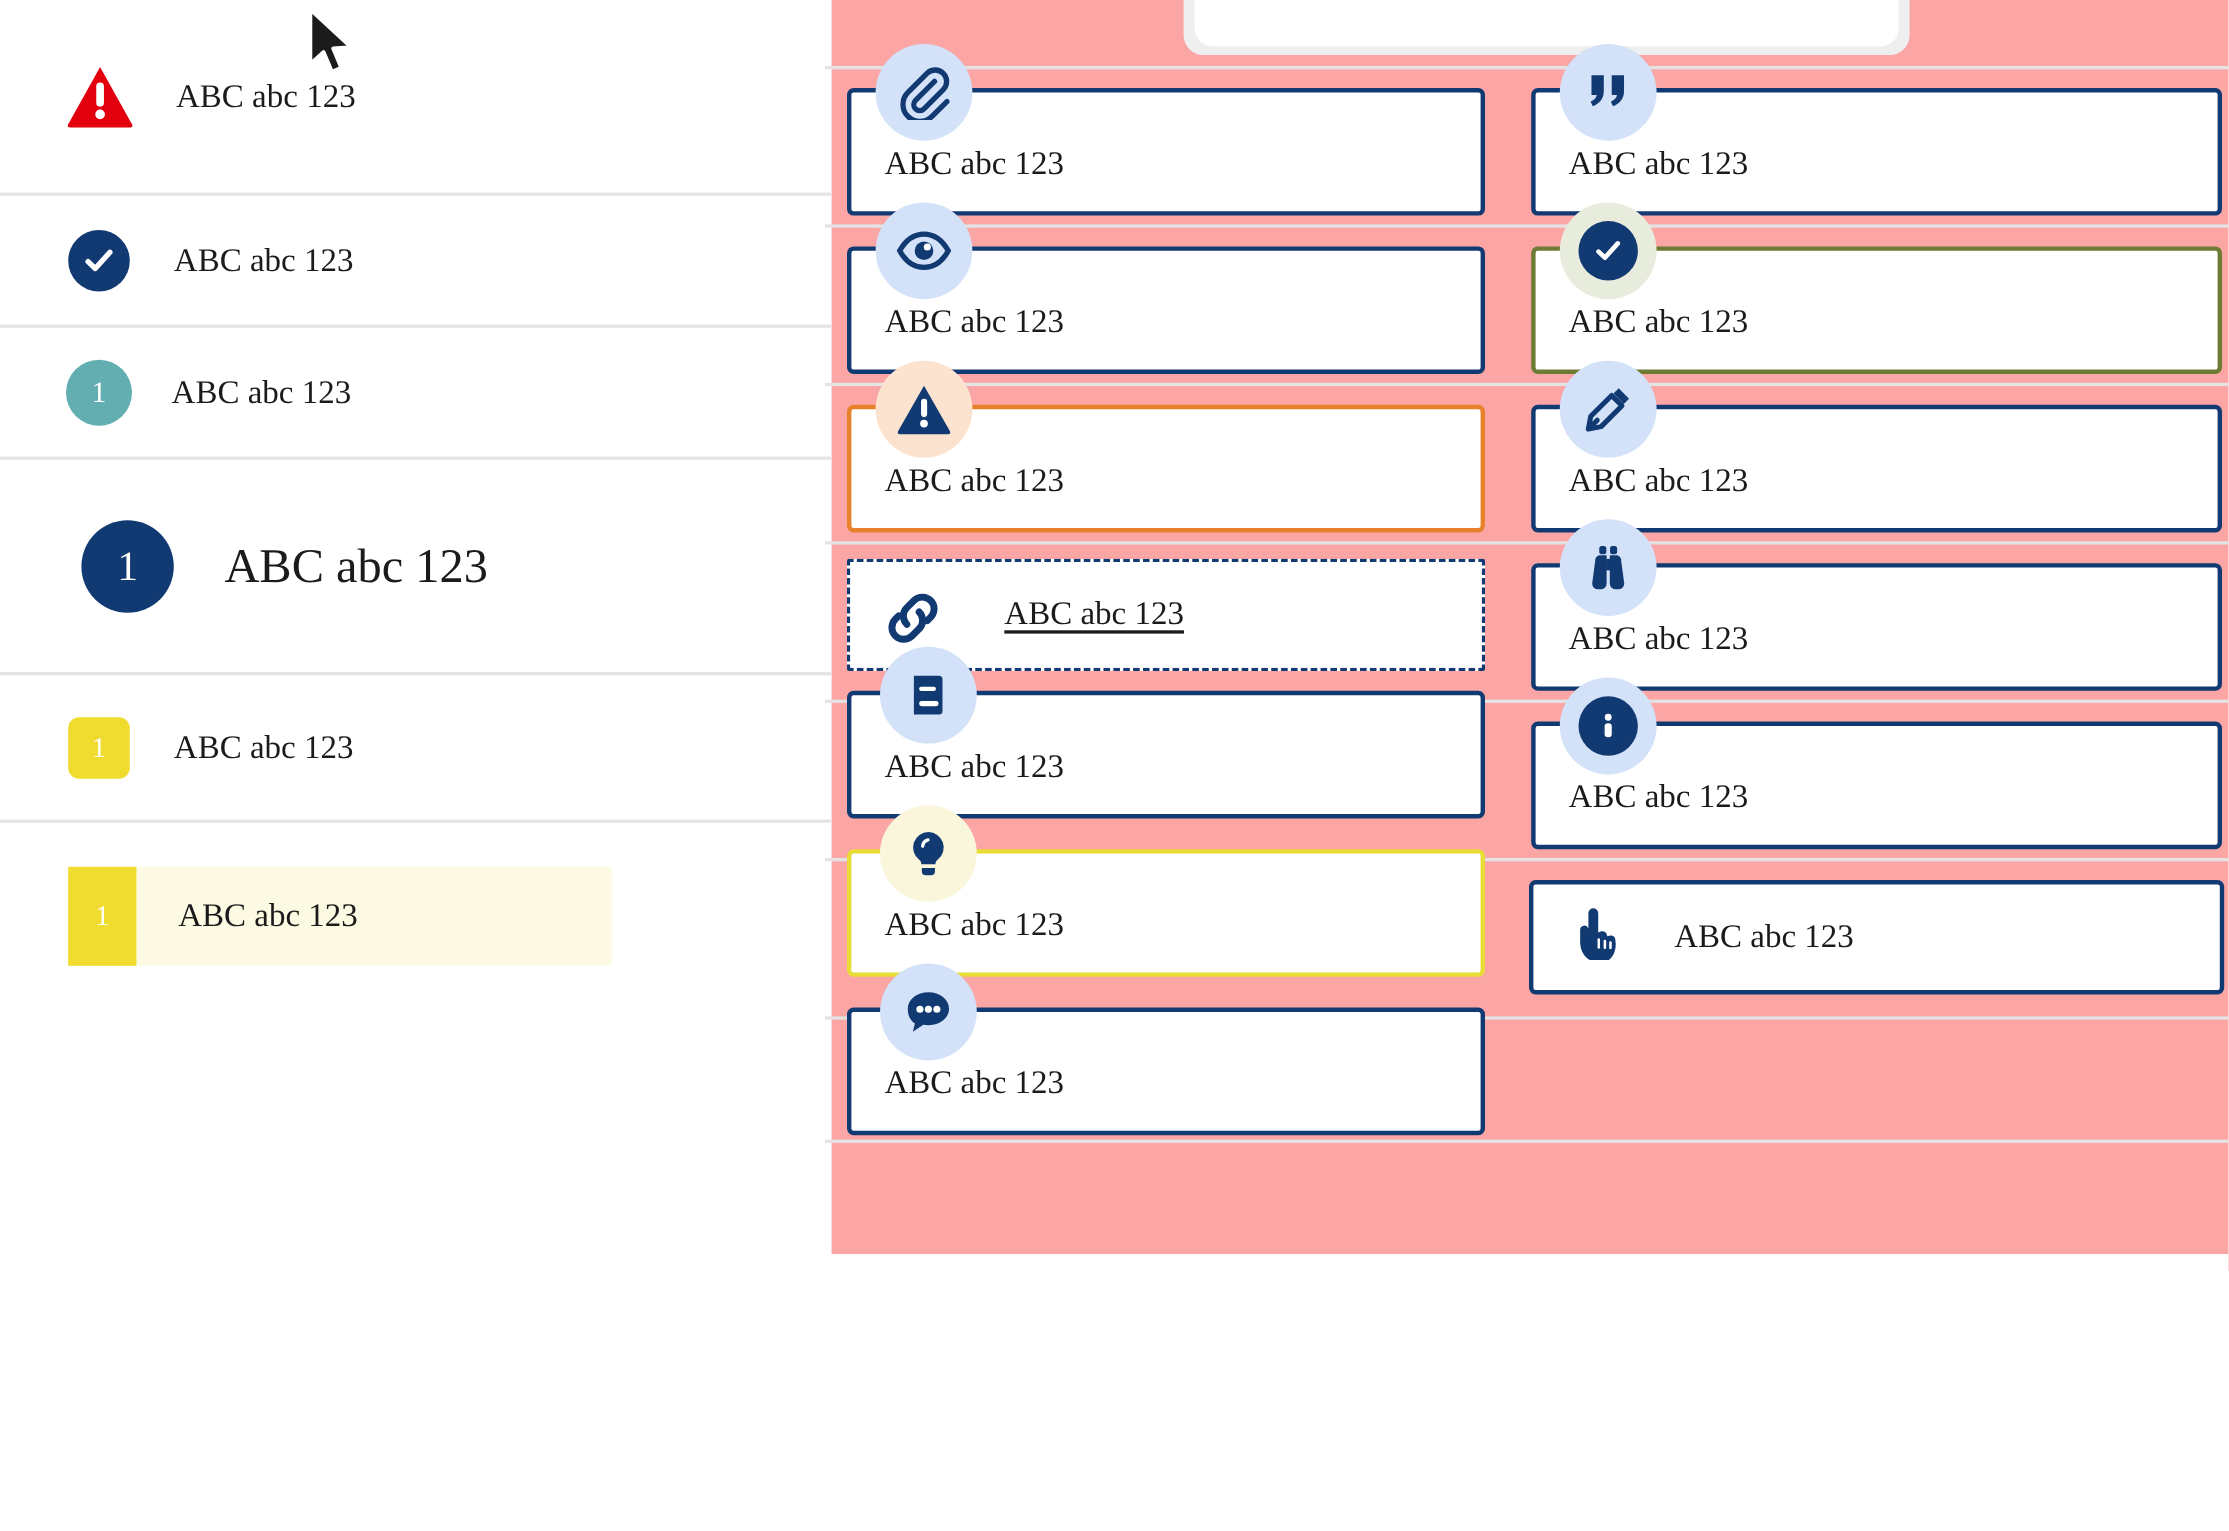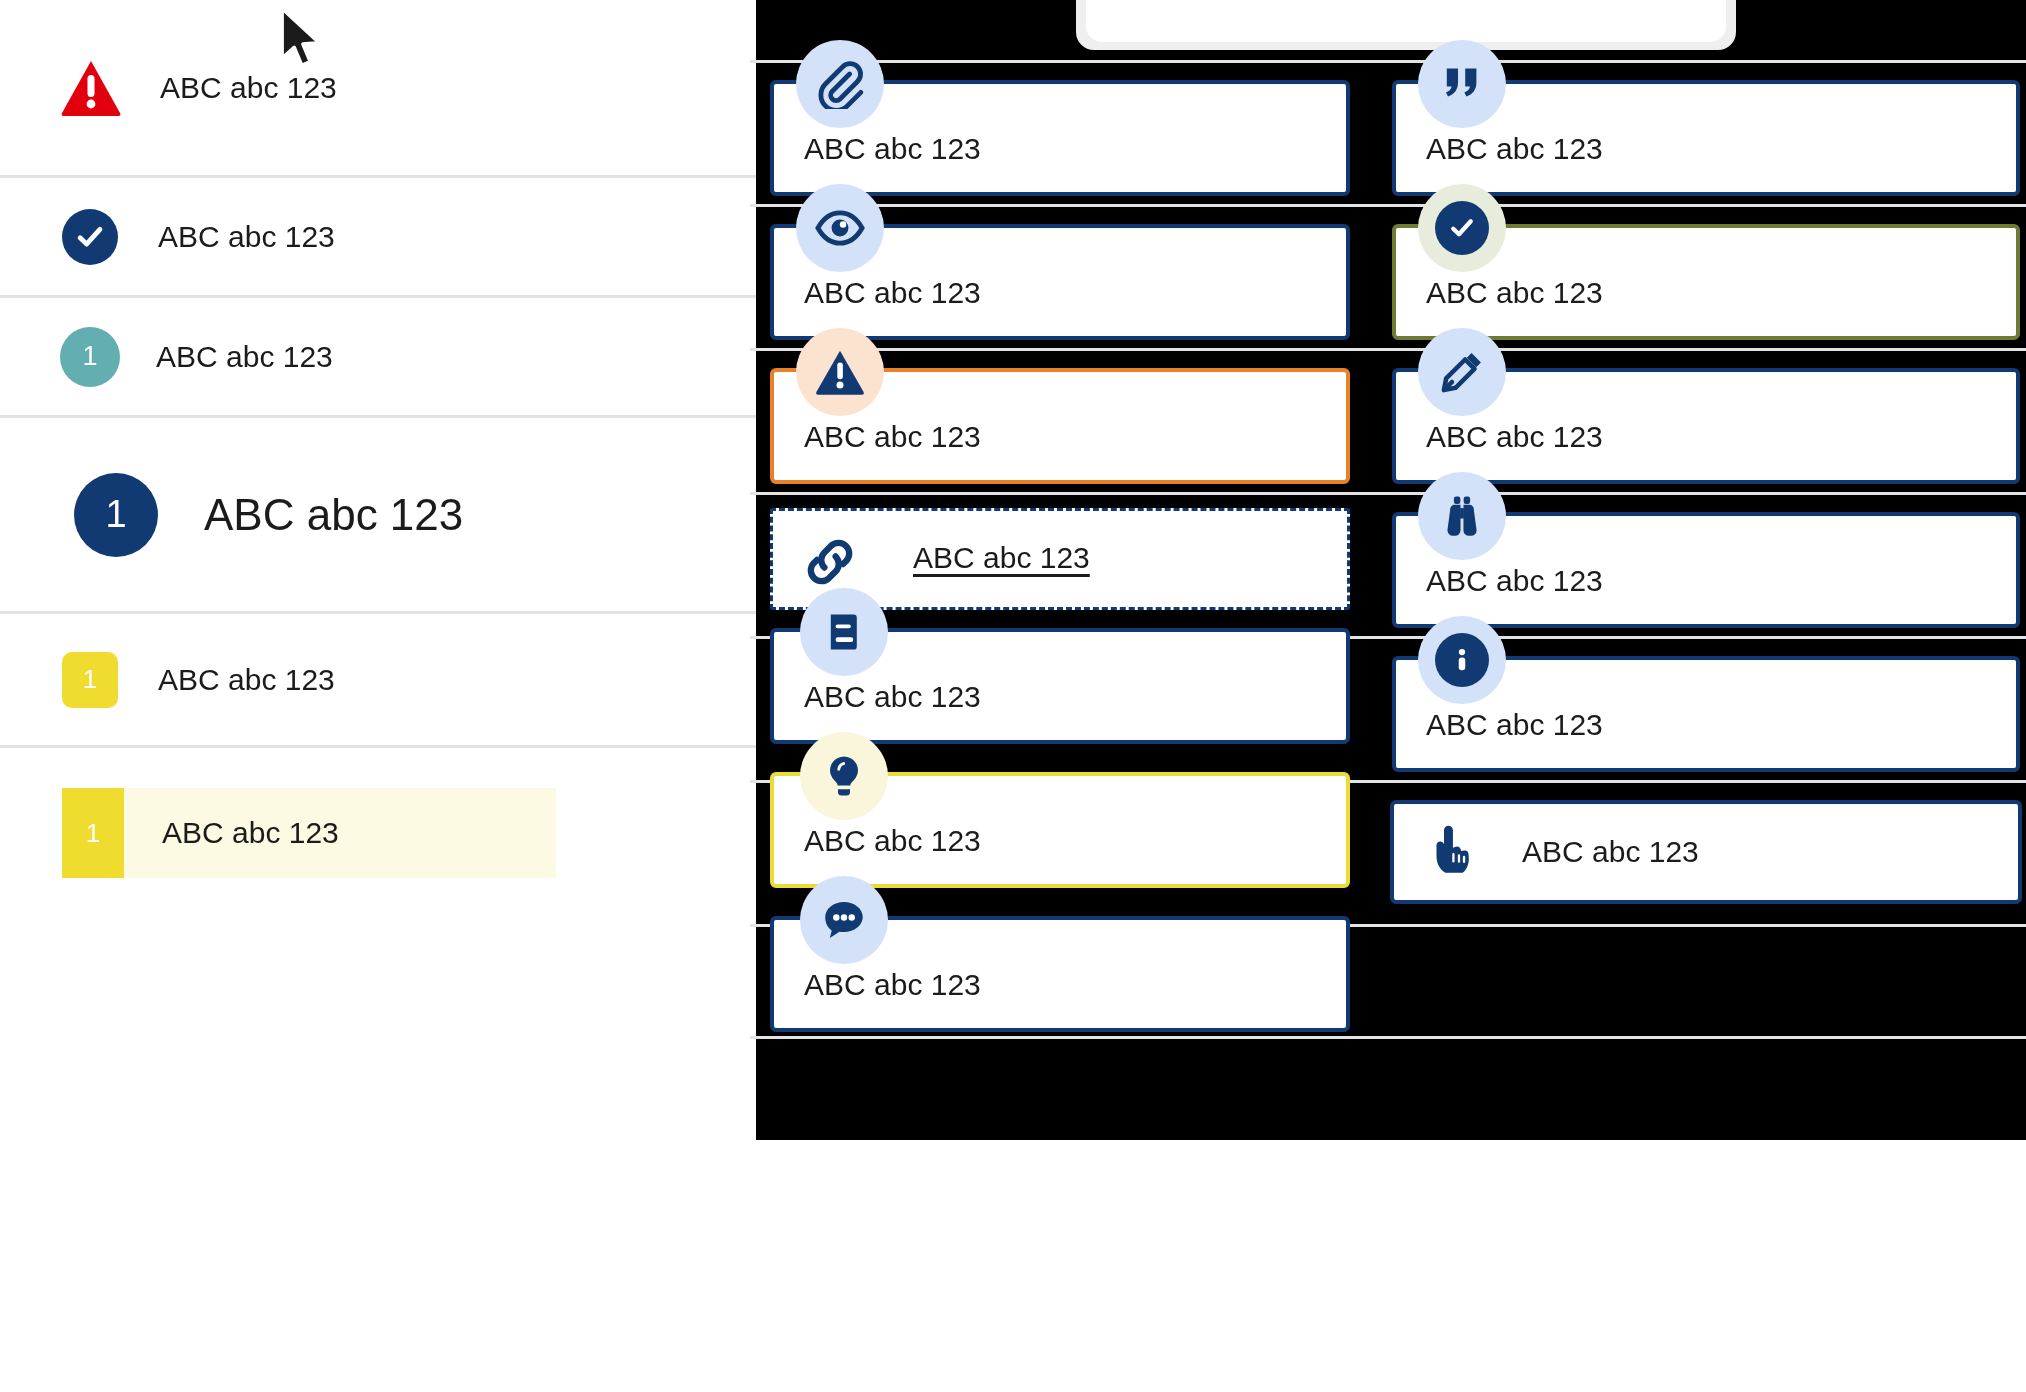--- a/index.html
+++ b/index.html
@@ -4,22 +4,23 @@
 <style>
   html, body {
     margin: 0; padding: 0;
     background: #ffffff;
     font-family: "Liberation Sans", sans-serif;
   }
   #page {
     position: relative;
     width: 2026px;
     height: 1140px;
-    background: #000000;
+    background: #fca5a5;
     overflow: hidden;
+    font-family: Liberation Serif, serif;
   }
 
   
   #sidebar {
     position: absolute;
     left: 0; top: 0;
     width: 756px;
     height: 1392px;
     background: #ffffff;
     box-sizing: border-box;

